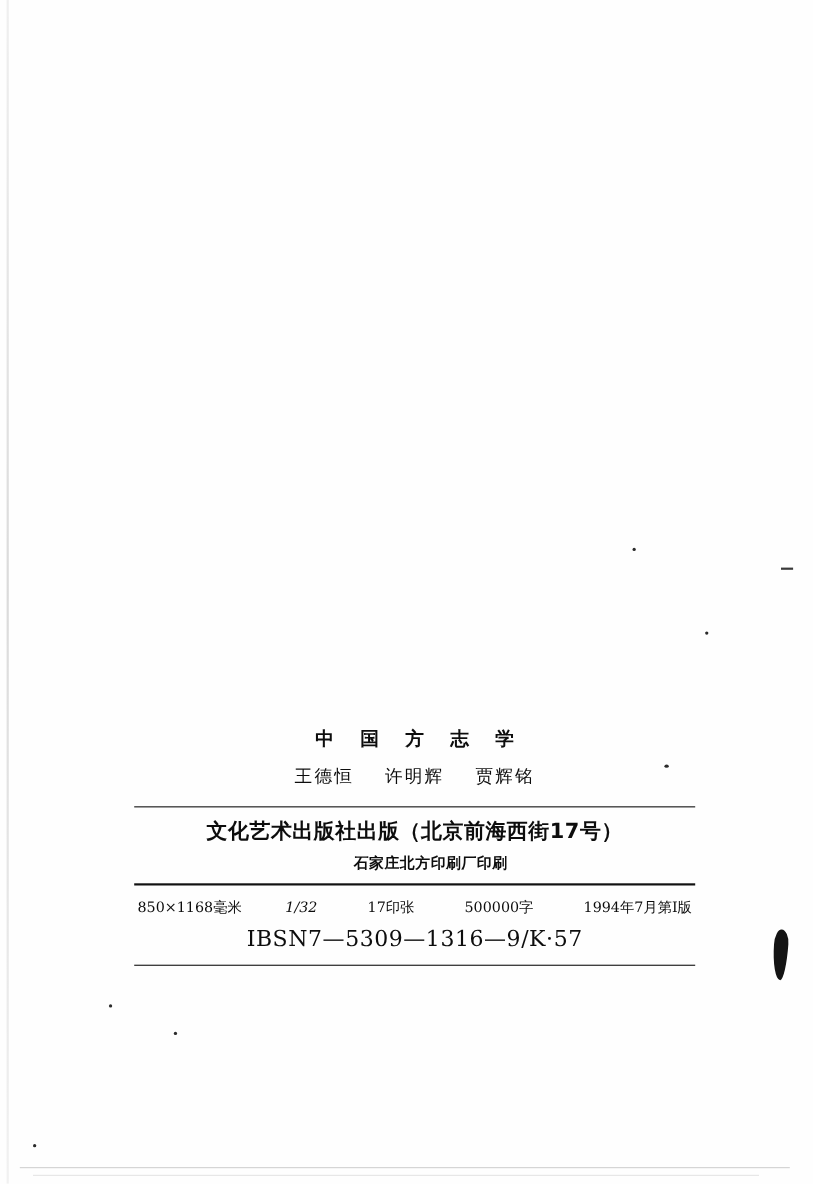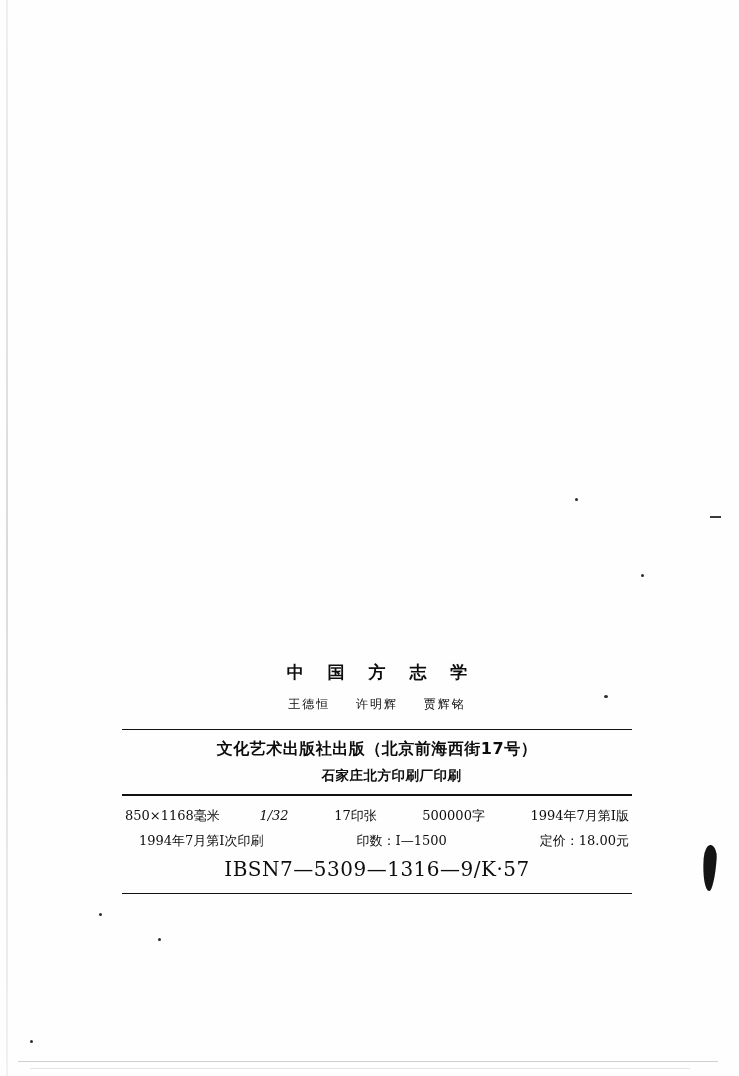--- a/index.html
+++ b/index.html
@@ -69,21 +69,21 @@
     font-size: 17px;
     font-weight: bold;
     letter-spacing: 9px;
     line-height: 1.2;
     margin: 0 0 0 9px;
     font-family: "DejaVu Sans", "Liberation Sans", sans-serif;
   }
 
   .authors {
     margin-top: 14px;
-    font-size: 12px;
+    font-size: 16px;
     letter-spacing: 2px;
     font-family: "DejaVu Sans", "Liberation Sans", sans-serif;
   }
   .authors .sep {
     display: inline-block;
     width: 14px;
   }
 
   .rule {
     height: 1px;
@@ -98,21 +98,21 @@
     width: 510px;
     margin-top: 9px;
     height: 2px;
   }
   .rule-bottom {
     width: 510px;
     margin-top: 8px;
   }
 
   .publisher {
-    font-size: 16px;
+    font-size: 19px;
     margin-top: 9px;
     letter-spacing: 0.5px;
     font-family: "DejaVu Sans", "Liberation Sans", sans-serif;
     font-weight: bold;
   }
   .printer {
     font-size: 13.5px;
     margin-top: 7px;
     letter-spacing: 0.5px;
     font-family: "DejaVu Sans", "Liberation Sans", sans-serif;
@@ -206,25 +206,20 @@
     <div class="rule rule-mid"></div>
 
     <div class="spec-table">
       <div class="spec-row row1">
         <span class="cell c1">850×1168毫米</span>
         <span class="cell c2">1/32</span>
         <span class="cell">17印张</span>
         <span class="cell">500000字</span>
         <span class="cell">1994年7月第Ⅰ版</span>
       </div>
-      <div class="spec-row row2">
-        <span class="cell c1">1994年7月第Ⅰ次印刷</span>
-        <span class="cell">印数：Ⅰ—1500</span>
-        <span class="cell">定价：18.00元</span>
-      </div>
     </div>
 
     <div class="isbn">IBSN7—5309—1316—9/K·57</div>
 
     <div class="rule rule-bottom" style="margin-top:12px;"></div>
 
   </div>
 
 </div>
 

